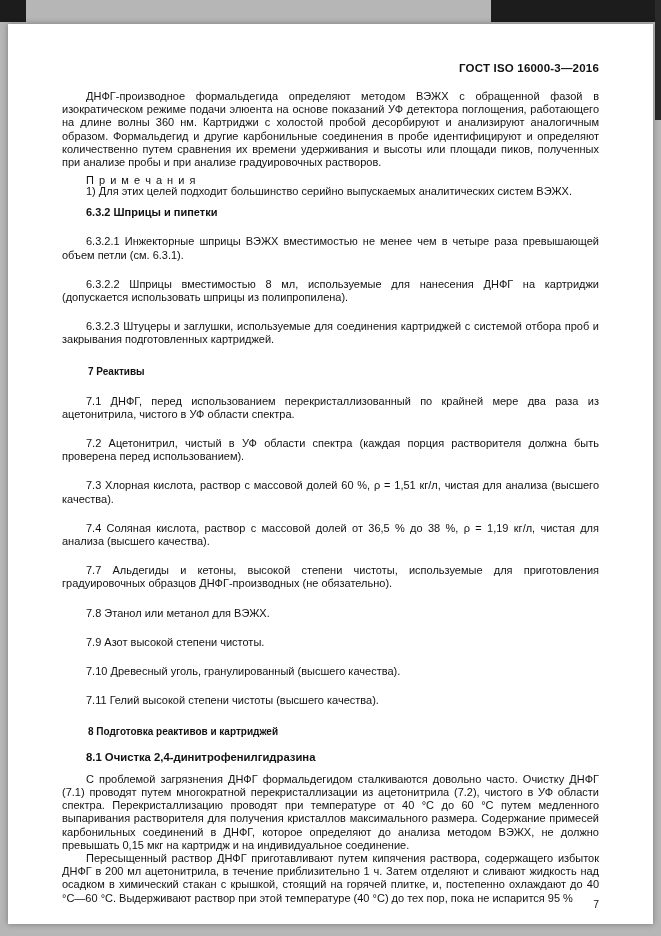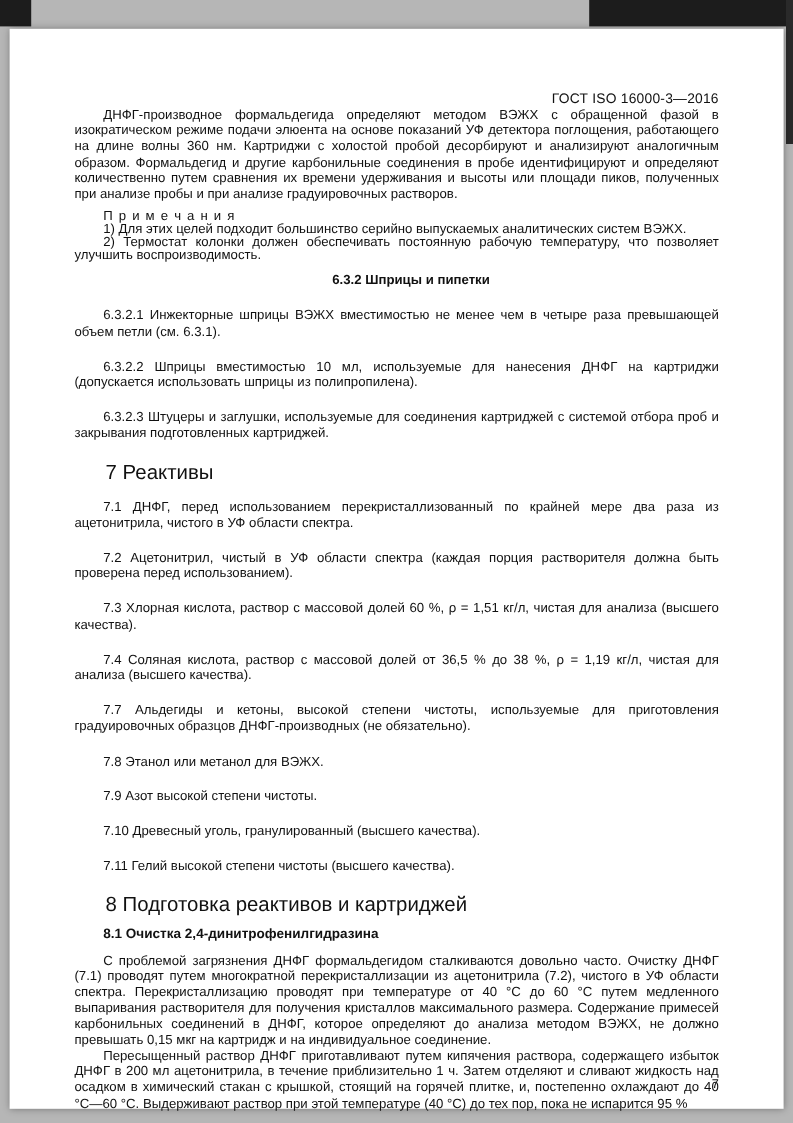--- a/index.html
+++ b/index.html
@@ -14,36 +14,36 @@
   .scan-corner{position:absolute;background:#1c1c1c;}
   .scan-corner.left{left:0;top:0;width:26px;height:22px;}
   .scan-corner.right{right:0;top:0;width:170px;height:22px;}
   .scan-edge-right{position:absolute;right:0;top:0;width:6px;height:120px;background:#2a2a2a;}
   .page{
     position:absolute;left:8px;right:8px;top:24px;bottom:12px;
     background:#ffffff;
     box-shadow:0 0 6px rgba(0,0,0,.35);
   }
   .doc-header{
-    position:absolute;top:53px;right:54px;
-    font-size:11.5px;font-weight:normal;color:#111;
+    position:absolute;top:38px;right:54px;
+    font-size:11.5px;font-weight:bold;color:#111;
     letter-spacing:.2px;
   }
   .body{
     position:absolute;left:54px;right:54px;top:66px;
     font-size:11px;line-height:13.2px;color:#111;
   }
   p{margin:0;}
   .para{text-indent:24px;text-align:justify;}
   .item{text-indent:24px;text-align:justify;margin-top:16px;}
   .notes{margin:6px 0 5px 0;font-size:11px;line-height:11px;}
   .note-title{text-indent:24px;letter-spacing:1px;}
   .note-item{text-indent:24px;text-align:justify;}
-  .h-sub{font-weight:bold;text-indent:24px;margin:9px 0 3px 0;text-align:center;}
-  .h-main{font-weight:normal;font-size:17px;line-height:14px;margin:18px 0 12px 0;padding-left:26px;}
+  .h-sub{font-weight:bold;text-indent:24px;margin:9px 0 3px 0;}
+  .h-main{font-weight:bold;font-size:10px;line-height:14px;margin:18px 0 12px 0;padding-left:26px;}
   .h-sub81{font-weight:bold;text-indent:24px;margin:6px 0 8px 0;font-size:11.3px;}
   .page-number{
     position:absolute;bottom:14px;right:54px;
     font-size:10.5px;color:#111;
   }
 </style>
 </head>
 <body>
 
 <div class="canvas">
@@ -55,26 +55,25 @@
 
     <div class="doc-header">ГОСТ ISO 16000-3—2016</div>
 
     <div class="body">
 
       <p class="para">ДНФГ-производное формальдегида определяют методом ВЭЖХ с обращенной фазой в изократическом режиме подачи элюента на основе показаний УФ детектора поглощения, работающего на длине волны 360 нм. Картриджи с холостой пробой десорбируют и анализируют аналогичным образом. Формальдегид и другие карбонильные соединения в пробе идентифицируют и определяют количественно путем сравнения их времени удерживания и высоты или площади пиков, полученных при анализе пробы и при анализе градуировочных растворов.</p>
 
       <div class="notes">
         <p class="note-title">П р и м е ч а н и я</p>
         <p class="note-item">1) Для этих целей подходит большинство серийно выпускаемых аналитических систем ВЭЖХ.</p>
-        <p class="note-item">2) Термостат колонки должен обеспечивать постоянную рабочую температуру, что позволяет улучшить воспроизводимость.</p>
       </div>
 
       <p class="h-sub">6.3.2 Шприцы и пипетки</p>
       <p class="item">6.3.2.1 Инжекторные шприцы ВЭЖХ вместимостью не менее чем в четыре раза превышающей объем петли (см. 6.3.1).</p>
-      <p class="item">6.3.2.2 Шприцы вместимостью 10 мл, используемые для нанесения ДНФГ на картриджи (допускается использовать шприцы из полипропилена).</p>
+      <p class="item">6.3.2.2 Шприцы вместимостью 8 мл, используемые для нанесения ДНФГ на картриджи (допускается использовать шприцы из полипропилена).</p>
       <p class="item">6.3.2.3 Штуцеры и заглушки, используемые для соединения картриджей с системой отбора проб и закрывания подготовленных картриджей.</p>
 
       <p class="h-main">7 Реактивы</p>
       <p class="item">7.1 ДНФГ, перед использованием перекристаллизованный по крайней мере два раза из ацетонитрила, чистого в УФ области спектра.</p>
       <p class="item">7.2 Ацетонитрил, чистый в УФ области спектра (каждая порция растворителя должна быть проверена перед использованием).</p>
       <p class="item">7.3 Хлорная кислота, раствор с массовой долей 60 %, ρ = 1,51 кг/л, чистая для анализа (высшего качества).</p>
       <p class="item">7.4 Соляная кислота, раствор с массовой долей от 36,5 % до 38 %, ρ = 1,19 кг/л, чистая для анализа (высшего качества).</p>
       <p class="item">7.7 Альдегиды и кетоны, высокой степени чистоты, используемые для приготовления градуировочных образцов ДНФГ-производных (не обязательно).</p>
       <p class="item">7.8 Этанол или метанол для ВЭЖХ.</p>
       <p class="item">7.9 Азот высокой степени чистоты.</p>

